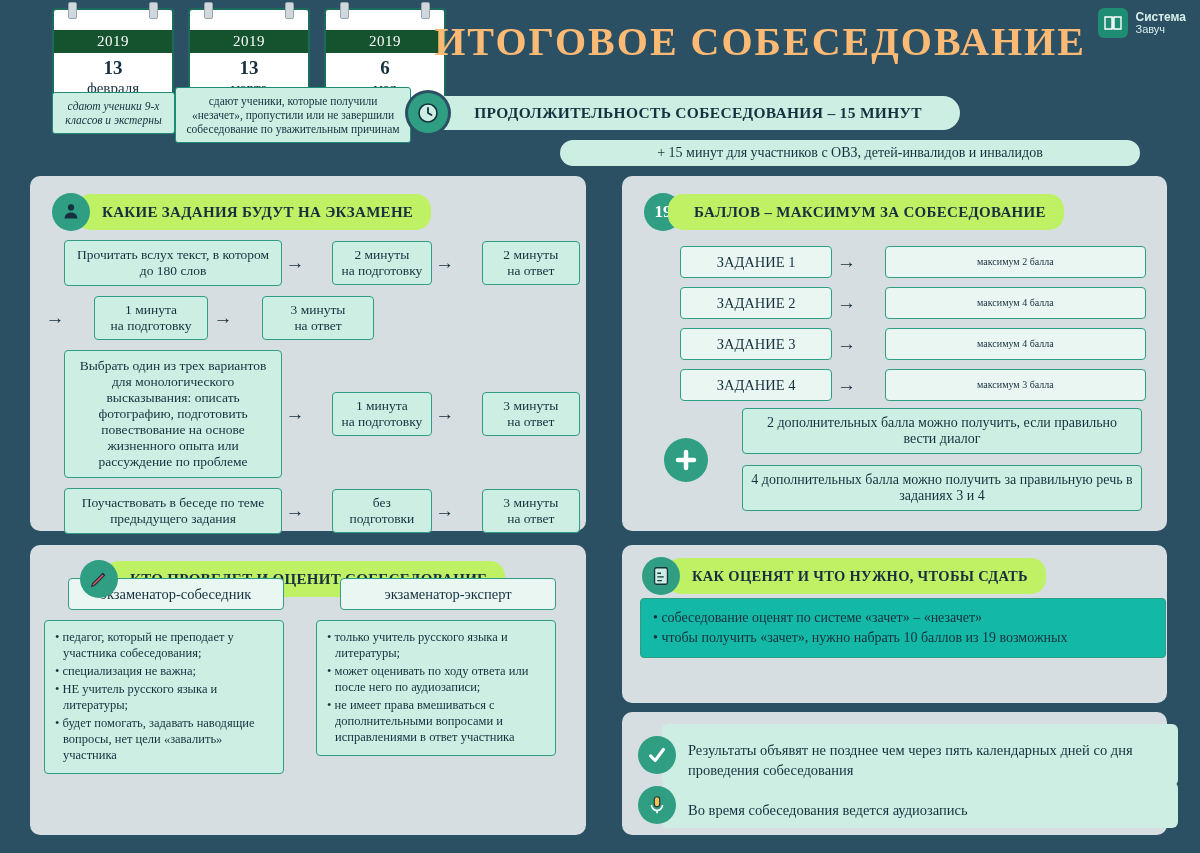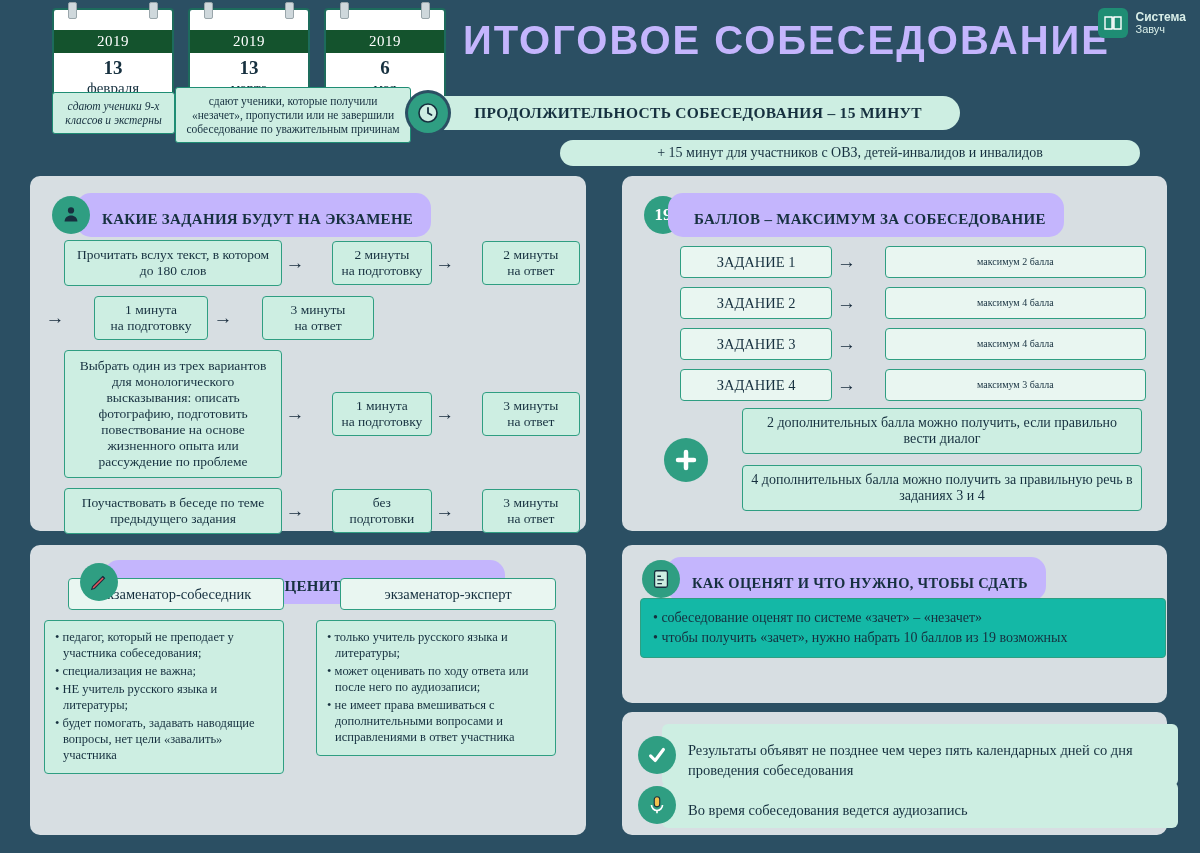--- a/index.html
+++ b/index.html
@@ -18,23 +18,23 @@
   .date-card{width:118px;background:#ffffff;border:2px solid #1d6b5c;border-radius:4px;
              text-align:center;padding-bottom:6px;position:relative;}
   .date-card .yr{background:#14532d;color:#fff;font-size:15px;padding:3px 0 3px;letter-spacing:.5px;
                  font-family:"Liberation Serif", serif;margin-top:20px;}
   .date-card .day{font-size:19px;font-weight:bold;margin-top:4px;color:#16303f;}
   .date-card .mon{font-size:15px;color:#16303f;margin-top:1px;}
   .ring{position:absolute;top:-8px;width:7px;height:15px;background:#cfd8dc;border:1px solid #9aa6ab;border-radius:2px;}
   .ring.l{left:14px;} .ring.r{right:14px;}
 
   
-  .main-title{position:absolute;left:410px;top:18px;width:700px;text-align:right;
-    color:#c4b5fd;font-size:40px;letter-spacing:2px;font-weight:bold;
-    font-family:Liberation Sans, sans-serif;}
+  .main-title{position:absolute;left:410px;top:18px;width:700px;text-align:center;
+    color:#fdba74;font-size:40px;letter-spacing:2px;font-weight:bold;
+    font-family:Liberation Serif, serif;}
 
   
   .logo{position:absolute;right:14px;top:8px;display:flex;align-items:center;gap:7px;}
   .logo .bk{width:30px;height:30px;border-radius:6px;background:#1f8d74;display:flex;align-items:center;justify-content:center;}
   .logo .txt{color:#d8eee8;font-size:11px;line-height:12px;font-family:"Liberation Sans",sans-serif;}
   .logo .txt b{display:block;font-size:12px;}
 
   
   .note{position:absolute;background:#cdeee2;border:1px solid #1f8d74;border-radius:3px;
         text-align:center;font-size:11.5px;line-height:14px;color:#16303f;padding:6px 8px;}
@@ -52,22 +52,22 @@
 
   
   .panel{position:absolute;background:#d7dee2;border-radius:10px;}
   .p-tasks{left:30px;top:176px;width:556px;height:355px;}
   .p-points{left:622px;top:176px;width:545px;height:355px;}
   .p-who{left:30px;top:545px;width:556px;height:290px;}
   .p-how{left:622px;top:545px;width:545px;height:158px;}
 
   .pan-head{position:absolute;display:flex;align-items:center;}
   .pan-head .circ{width:38px;height:38px;border-radius:50%;background:#2f9e82;display:flex;align-items:center;justify-content:center;z-index:2;}
-  .pan-head .bar{margin-left:-14px;height:36px;background:#c4b5fd;border-radius:15px;display:flex;align-items:center;
-    padding:8px 18px 0 26px;font-size:15px;font-weight:bold;color:#16303f;letter-spacing:.3px;}
+  .pan-head .bar{margin-left:-14px;height:36px;background:#bef264;border-radius:15px;display:flex;align-items:center;
+    padding:0 18px 0 26px;font-size:15px;font-weight:bold;color:#16303f;letter-spacing:.3px;}
   .pan-head .bar.small{font-size:14.5px;}
 
   
   .box{background:#cdeee2;border:1px solid #2f9e82;border-radius:4px;color:#16303f;
        display:flex;align-items:center;justify-content:center;text-align:center;
        font-size:13.5px;line-height:16px;padding:4px 8px;box-sizing:border-box;margin-left:24px;}
   .box.white{background:#e9f6f1;}
 
   
   .tasks-wrap{position:absolute;left:40px;top:240px;width:540px;}

